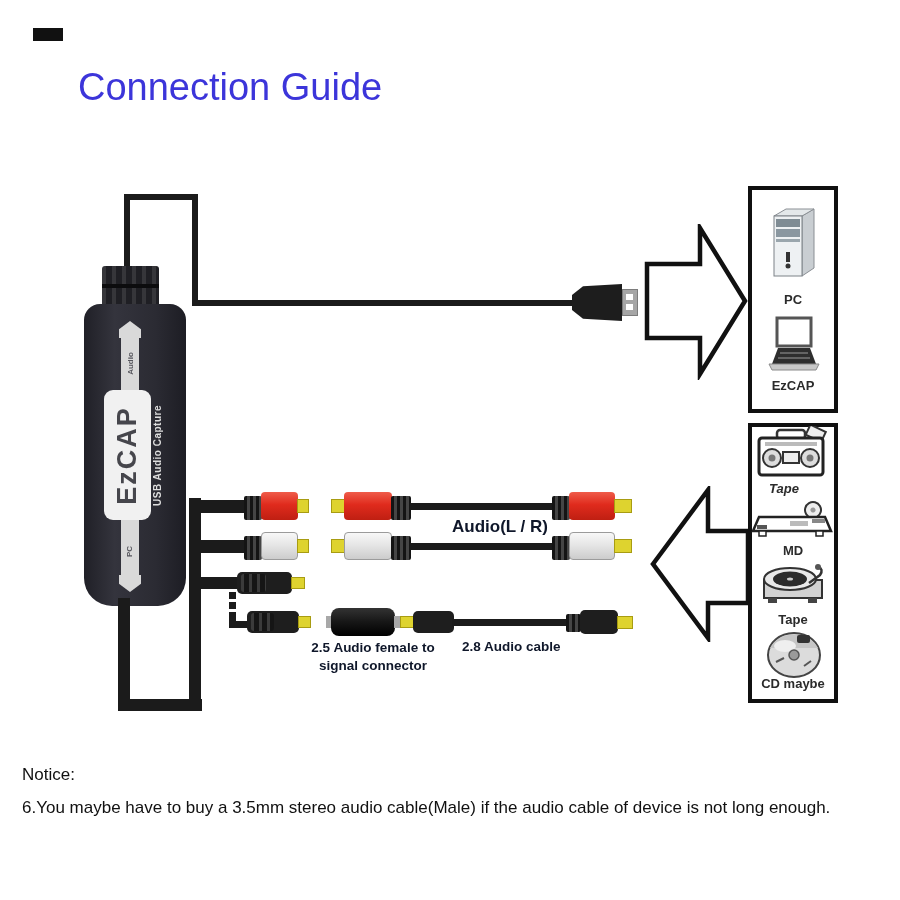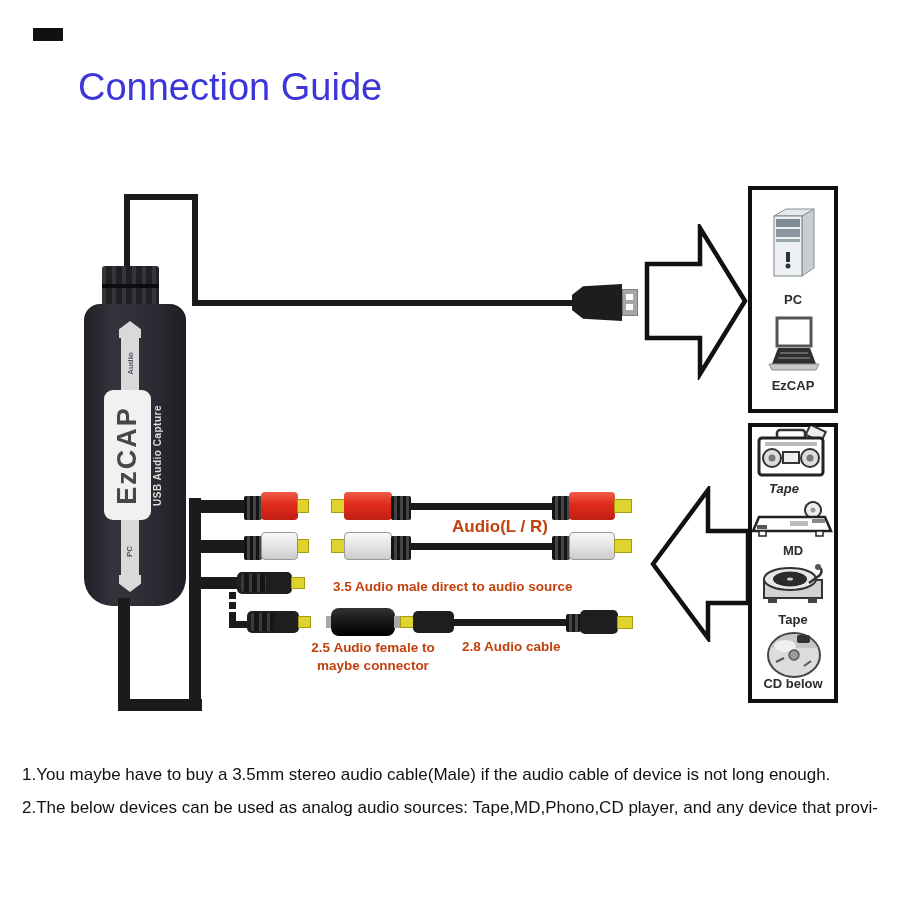--- a/index.html
+++ b/index.html
@@ -11,21 +11,21 @@
   .tip{position:absolute;background:#ded32f;border:1px solid #a89c12;box-sizing:border-box;}
   .rca-red{position:absolute;background:linear-gradient(180deg,#ef5c4a,#e02b1d 45%,#bf1f12);border-radius:4px;}
   .rca-white{position:absolute;background:linear-gradient(180deg,#f8f8f8,#e4e4e4 50%,#cccccc);border:1px solid #9b9b9b;border-radius:4px;box-sizing:border-box;}
   .plug{position:absolute;background:#1e1e1e;border-radius:5px;}
   .plug .ridges{position:absolute;left:4px;top:2px;bottom:2px;width:45%;
         background:repeating-linear-gradient(90deg,#3b3b3b 0 3px,#151515 3px 8px);border-radius:3px;}
   .dot{position:absolute;width:7px;height:7px;background:#1b1b1b;}
   .title{position:absolute;color:#3c35da;font-size:38px;font-weight:500;letter-spacing:0px;}
   .boxframe{position:absolute;background:#fff;border:4px solid #101010;box-sizing:border-box;}
   .boxlabel{position:absolute;font-size:13px;font-weight:bold;color:#2b2b2b;text-align:center;}
-  .caption{position:absolute;font-size:13.5px;font-weight:bold;color:#c2410c;}
+  .caption{position:absolute;font-size:13.5px;font-weight:bold;color:#0f172a;}
   .rot{display:inline-block;transform:rotate(-90deg);white-space:nowrap;}
   .rotbox{position:absolute;display:flex;align-items:center;justify-content:center;}
   .notice{position:absolute;color:#111;font-size:17px;line-height:33px;}
   svg{display:block;}
 </style>
 </head>
 <body>
 
 <div class="canvas">
 
@@ -133,21 +133,20 @@
   <div class="tip" style="left:614px;top:511px;width:18px;height:14px;"></div>
 
   <div class="caption" style="left:452px;top:489px;font-size:17px;">Audio(L / R)</div>
 
   <div class="cable" style="left:199px;top:549px;width:40px;height:12px;"></div>
   <div class="plug" style="left:237px;top:544px;width:55px;height:22px;">
     <div class="ridges"></div>
   </div>
   <div class="tip" style="left:291px;top:549px;width:14px;height:12px;"></div>
 
-  <div class="caption" style="left:333px;top:551px;">3.5 Audio male direct to audio source</div>
 
   <div class="dot" style="left:229px;top:564px;"></div>
   <div class="dot" style="left:229px;top:574px;"></div>
   <div class="dot" style="left:229px;top:584px;"></div>
 
   <div class="cable" style="left:229px;top:590px;width:7px;height:10px;"></div>
   <div class="cable" style="left:229px;top:593px;width:24px;height:7px;"></div>
   <div class="plug" style="left:247px;top:583px;width:52px;height:22px;">
     <div class="ridges"></div>
   </div>
@@ -159,21 +158,21 @@
 
   <div class="tip" style="left:400px;top:588px;width:14px;height:12px;"></div>
   <div class="plug" style="left:413px;top:583px;width:41px;height:22px;"></div>
   <div class="cable" style="left:452px;top:591px;width:118px;height:7px;"></div>
   <div class="rib" style="left:566px;top:586px;width:15px;height:18px;"></div>
   <div class="plug" style="left:580px;top:582px;width:38px;height:24px;"></div>
   <div class="tip" style="left:617px;top:588px;width:16px;height:13px;"></div>
 
   <div class="caption" style="left:306px;top:611px;width:134px;text-align:center;line-height:18px;">
     <div>2.5 Audio female to</div>
-    <div>maybe connector</div>
+    <div>signal connector</div>
   </div>
   <div class="caption" style="left:462px;top:611px;">2.8 Audio cable</div>
 
   <svg class="abs" style="left:649px;top:458px;" width="102" height="156" viewBox="0 0 102 156">
     <polygon points="4,78 59,4 59,45 99,45 99,117 59,117 59,152" fill="#ffffff" stroke="#111" stroke-width="4.5" stroke-linejoin="miter"></polygon>
   </svg>
 
   <div class="boxframe" style="left:748px;top:395px;width:90px;height:280px;"></div>
 
   <svg class="abs" style="left:756px;top:398px;" width="72" height="56" viewBox="0 0 72 56">
@@ -219,20 +218,20 @@
 
   <svg class="abs" style="left:764px;top:600px;" width="60" height="52" viewBox="0 0 60 52">
     <ellipse cx="30" cy="27" rx="26" ry="22" fill="#dcdcdc" stroke="#444" stroke-width="2"></ellipse>
     <path d="M6,20 a26,22 0 0,1 48,0" fill="#c6c6c6"></path>
     <ellipse cx="21" cy="18" rx="11" ry="6" fill="#efefef"></ellipse>
     <rect x="33" y="7" width="13" height="8" rx="2" fill="#333"></rect>
     <line x1="12" y1="34" x2="20" y2="30" stroke="#555" stroke-width="2"></line>
     <line x1="40" y1="38" x2="47" y2="33" stroke="#555" stroke-width="2"></line>
     <circle cx="30" cy="27" r="5" fill="#9a9a9a" stroke="#555" stroke-width="1.5"></circle>
   </svg>
-  <div class="boxlabel" style="left:748px;top:648px;width:90px;">CD below</div>
+  <div class="boxlabel" style="left:748px;top:648px;width:90px;">CD maybe</div>
 
   <div class="notice" style="left:22px;top:730px;width:872px;">
-    <div>1.You maybe have to buy a 3.5mm stereo audio cable(Male) if the audio cable of device is not long enough.</div>
-    <div>2.The below devices can be used as analog audio sources: Tape,MD,Phono,CD player, and any device that provi-</div>
+    <div>Notice:</div>
+    <div>6.You maybe have to buy a 3.5mm stereo audio cable(Male) if the audio cable of device is not long enough.</div>
   </div>
 
 </div>
 
 </body></html>

